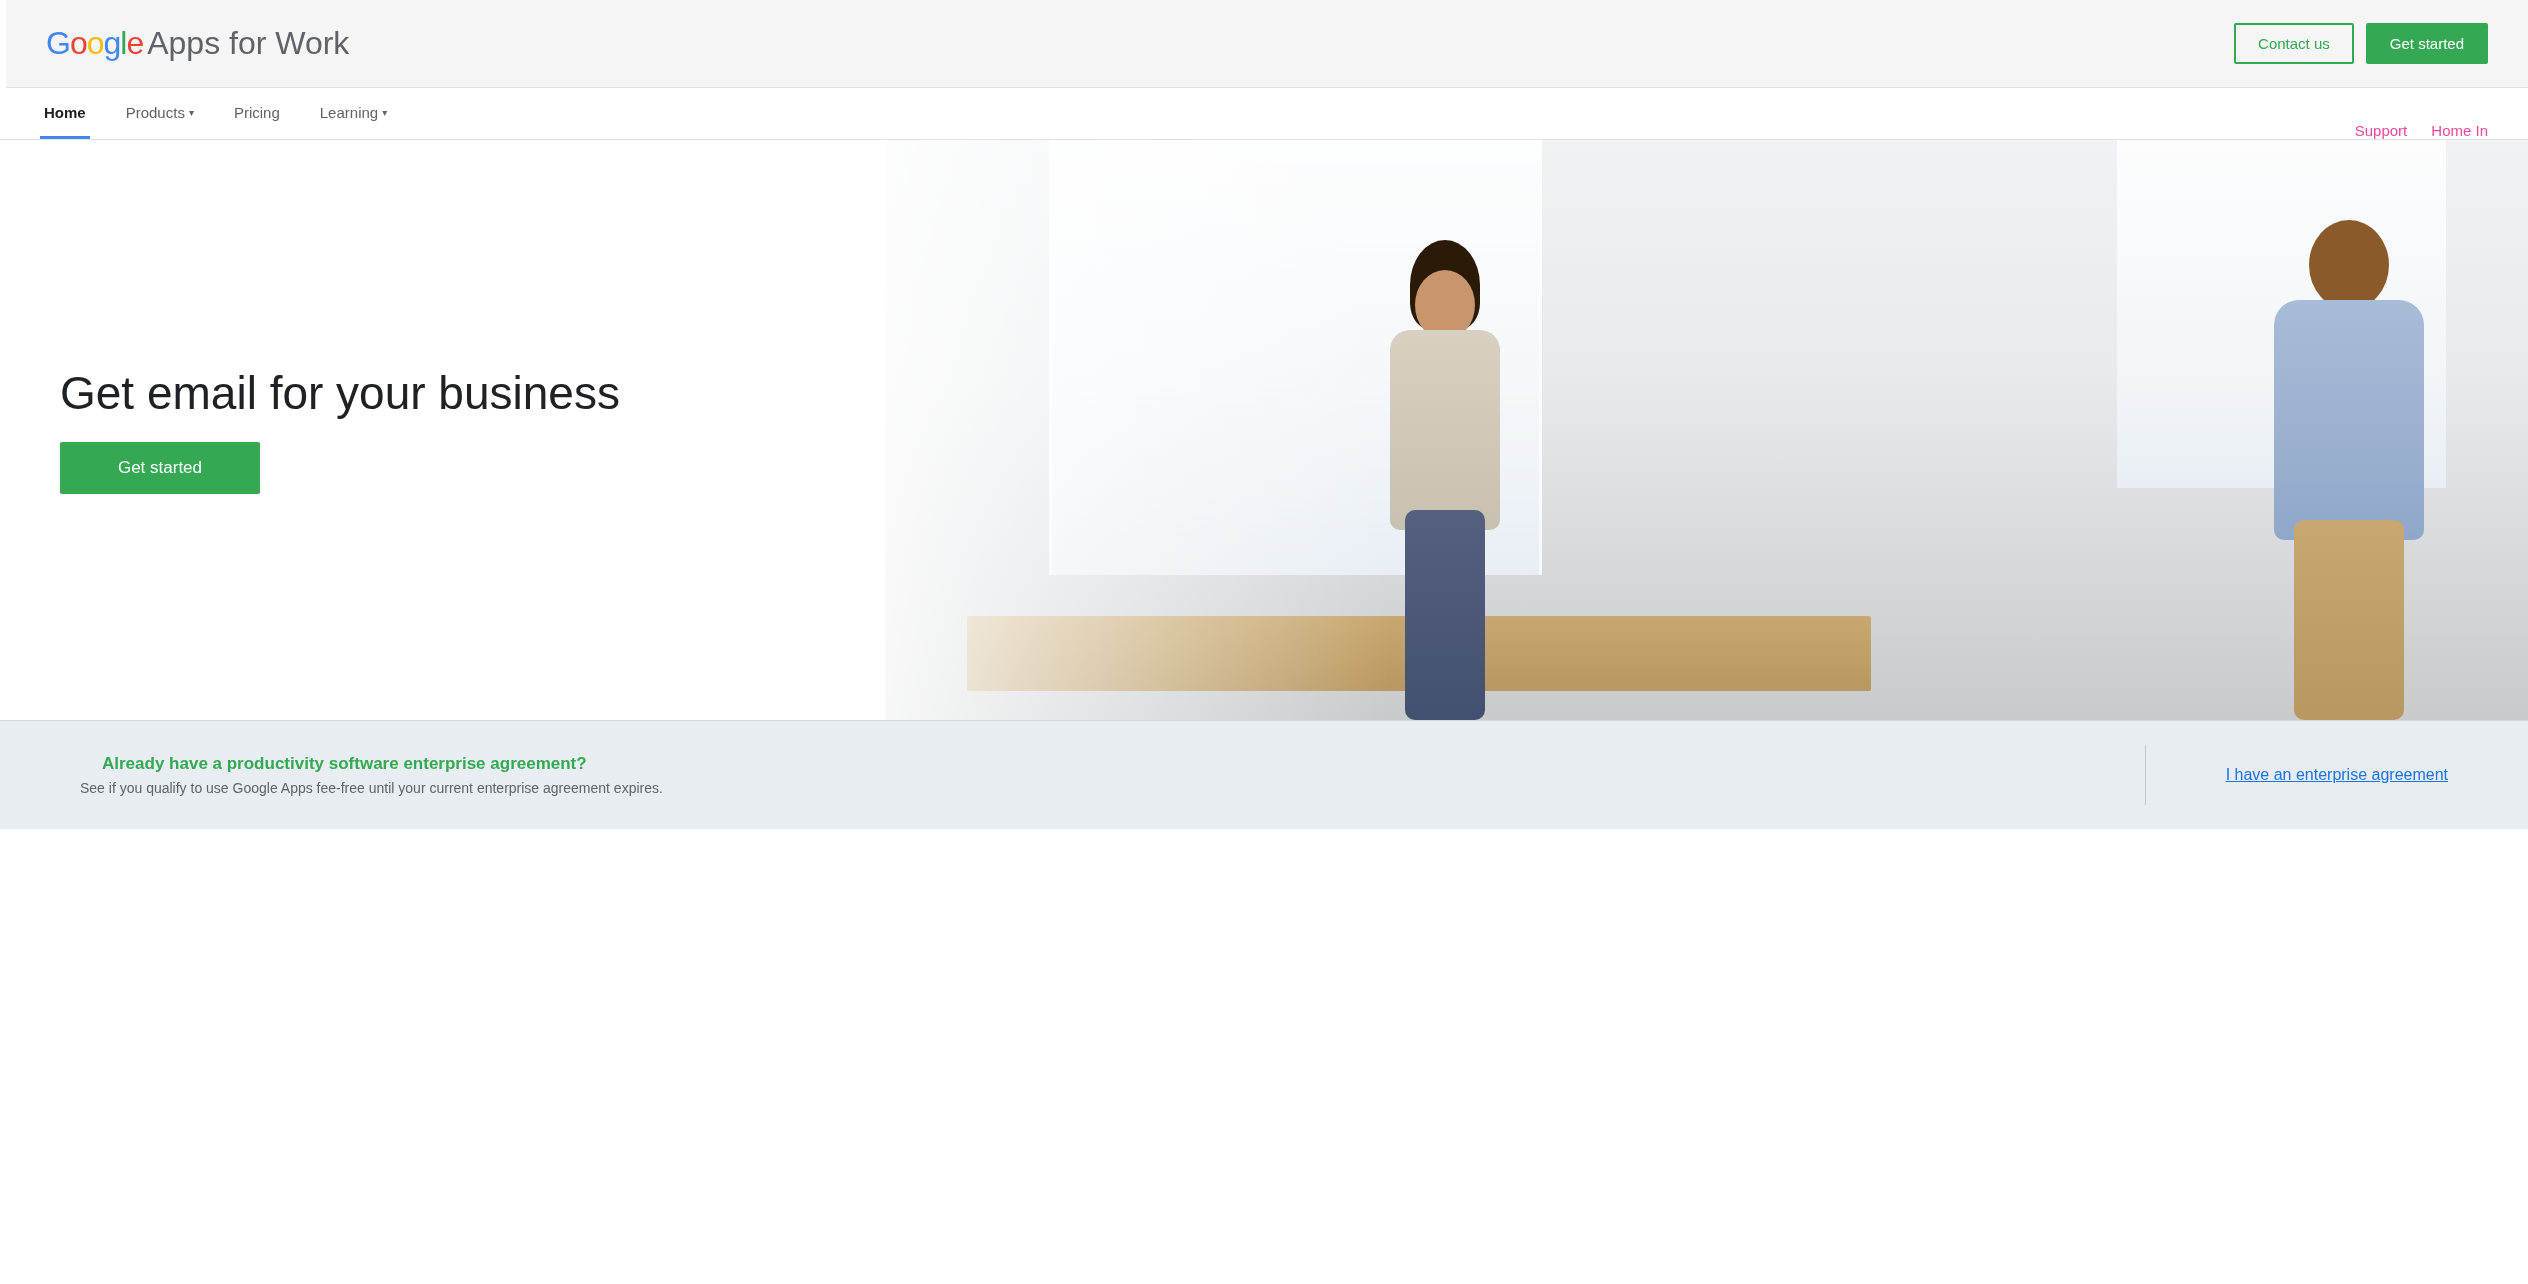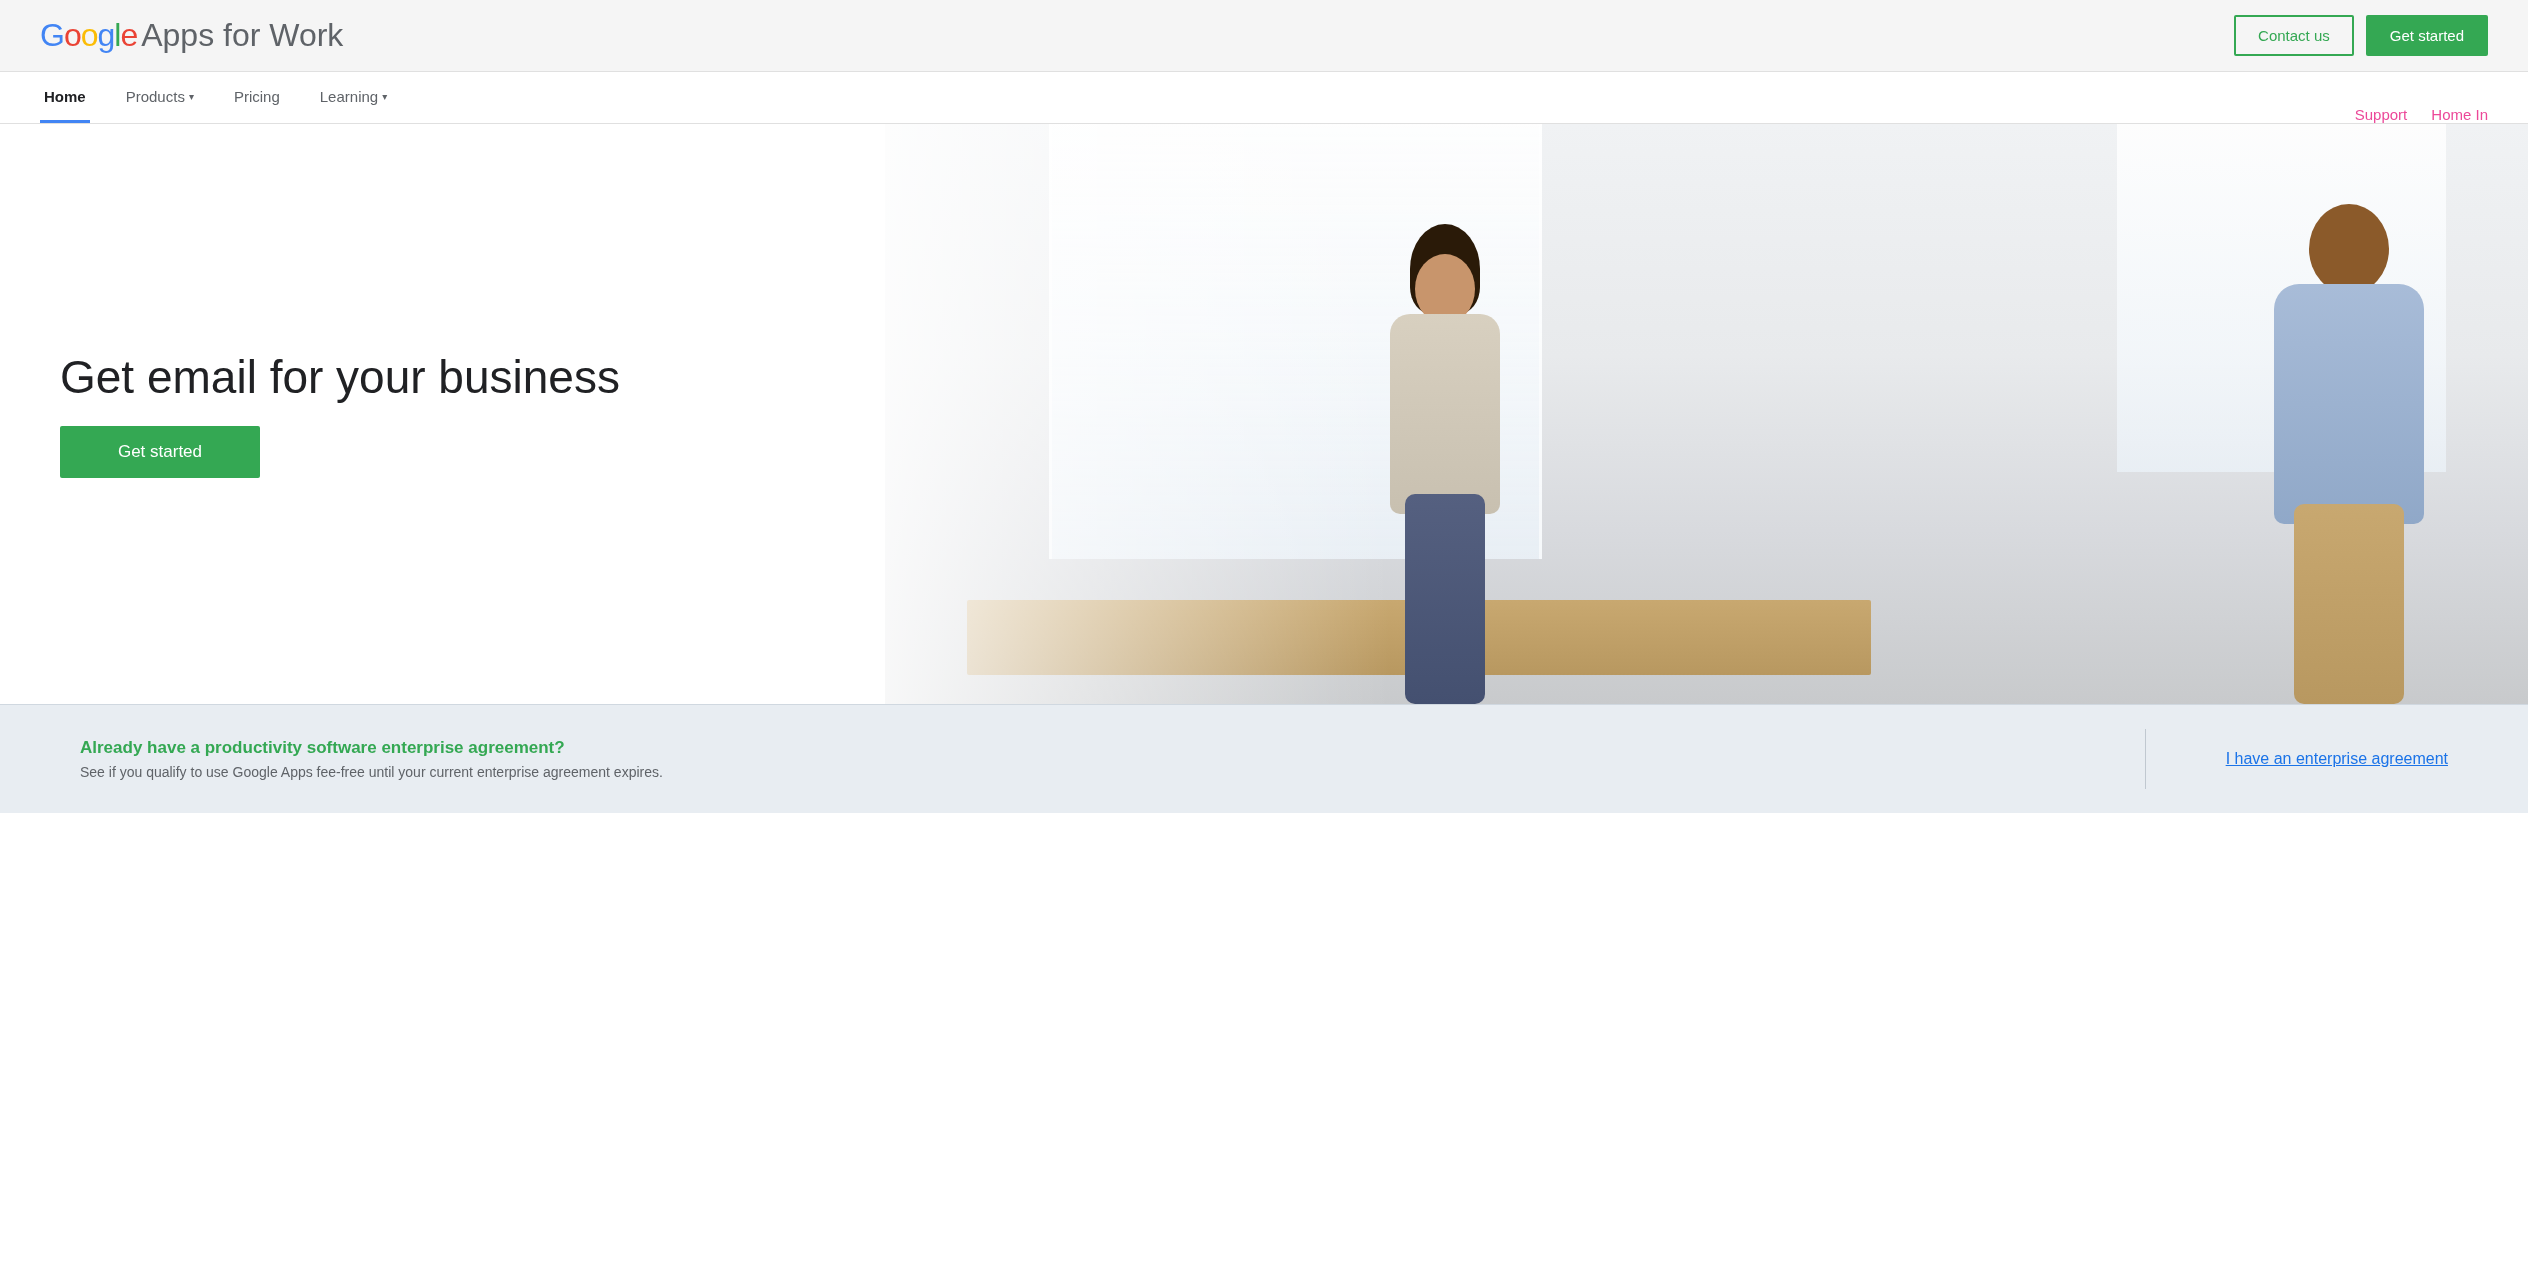--- a/index.html
+++ b/index.html
@@ -6,21 +6,22 @@
     body { font-family: Arial, sans-serif; background: #fff; overflow-x: hidden; }
 
     
     .header {
       display: flex;
       align-items: center;
       justify-content: space-between;
       padding: 12px 40px;
       background: #f5f5f5;
       border-bottom: 1px solid #e0e0e0;
-      height: 72px;
+      height: 88px;
+      margin-left: 6px;
     }
     .logo-area {
       display: flex;
       align-items: center;
       gap: 0;
     }
     .google-logo {
       font-size: 32px;
       font-weight: 400;
       letter-spacing: -1px;
@@ -166,20 +167,21 @@
       border-top: 1px solid #d0d8e0;
     }
     .enterprise-text-block {
       flex: 1;
     }
     .enterprise-title {
       font-size: 17px;
       font-weight: 700;
       color: #34A853;
       margin-bottom: 6px;
+      margin-left: 22px;
     }
     .enterprise-subtitle {
       font-size: 14px;
       color: #5f6368;
     }
     .enterprise-divider {
       width: 1px;
       height: 60px;
       background: #c0c8d0;
       margin: 0 80px;

